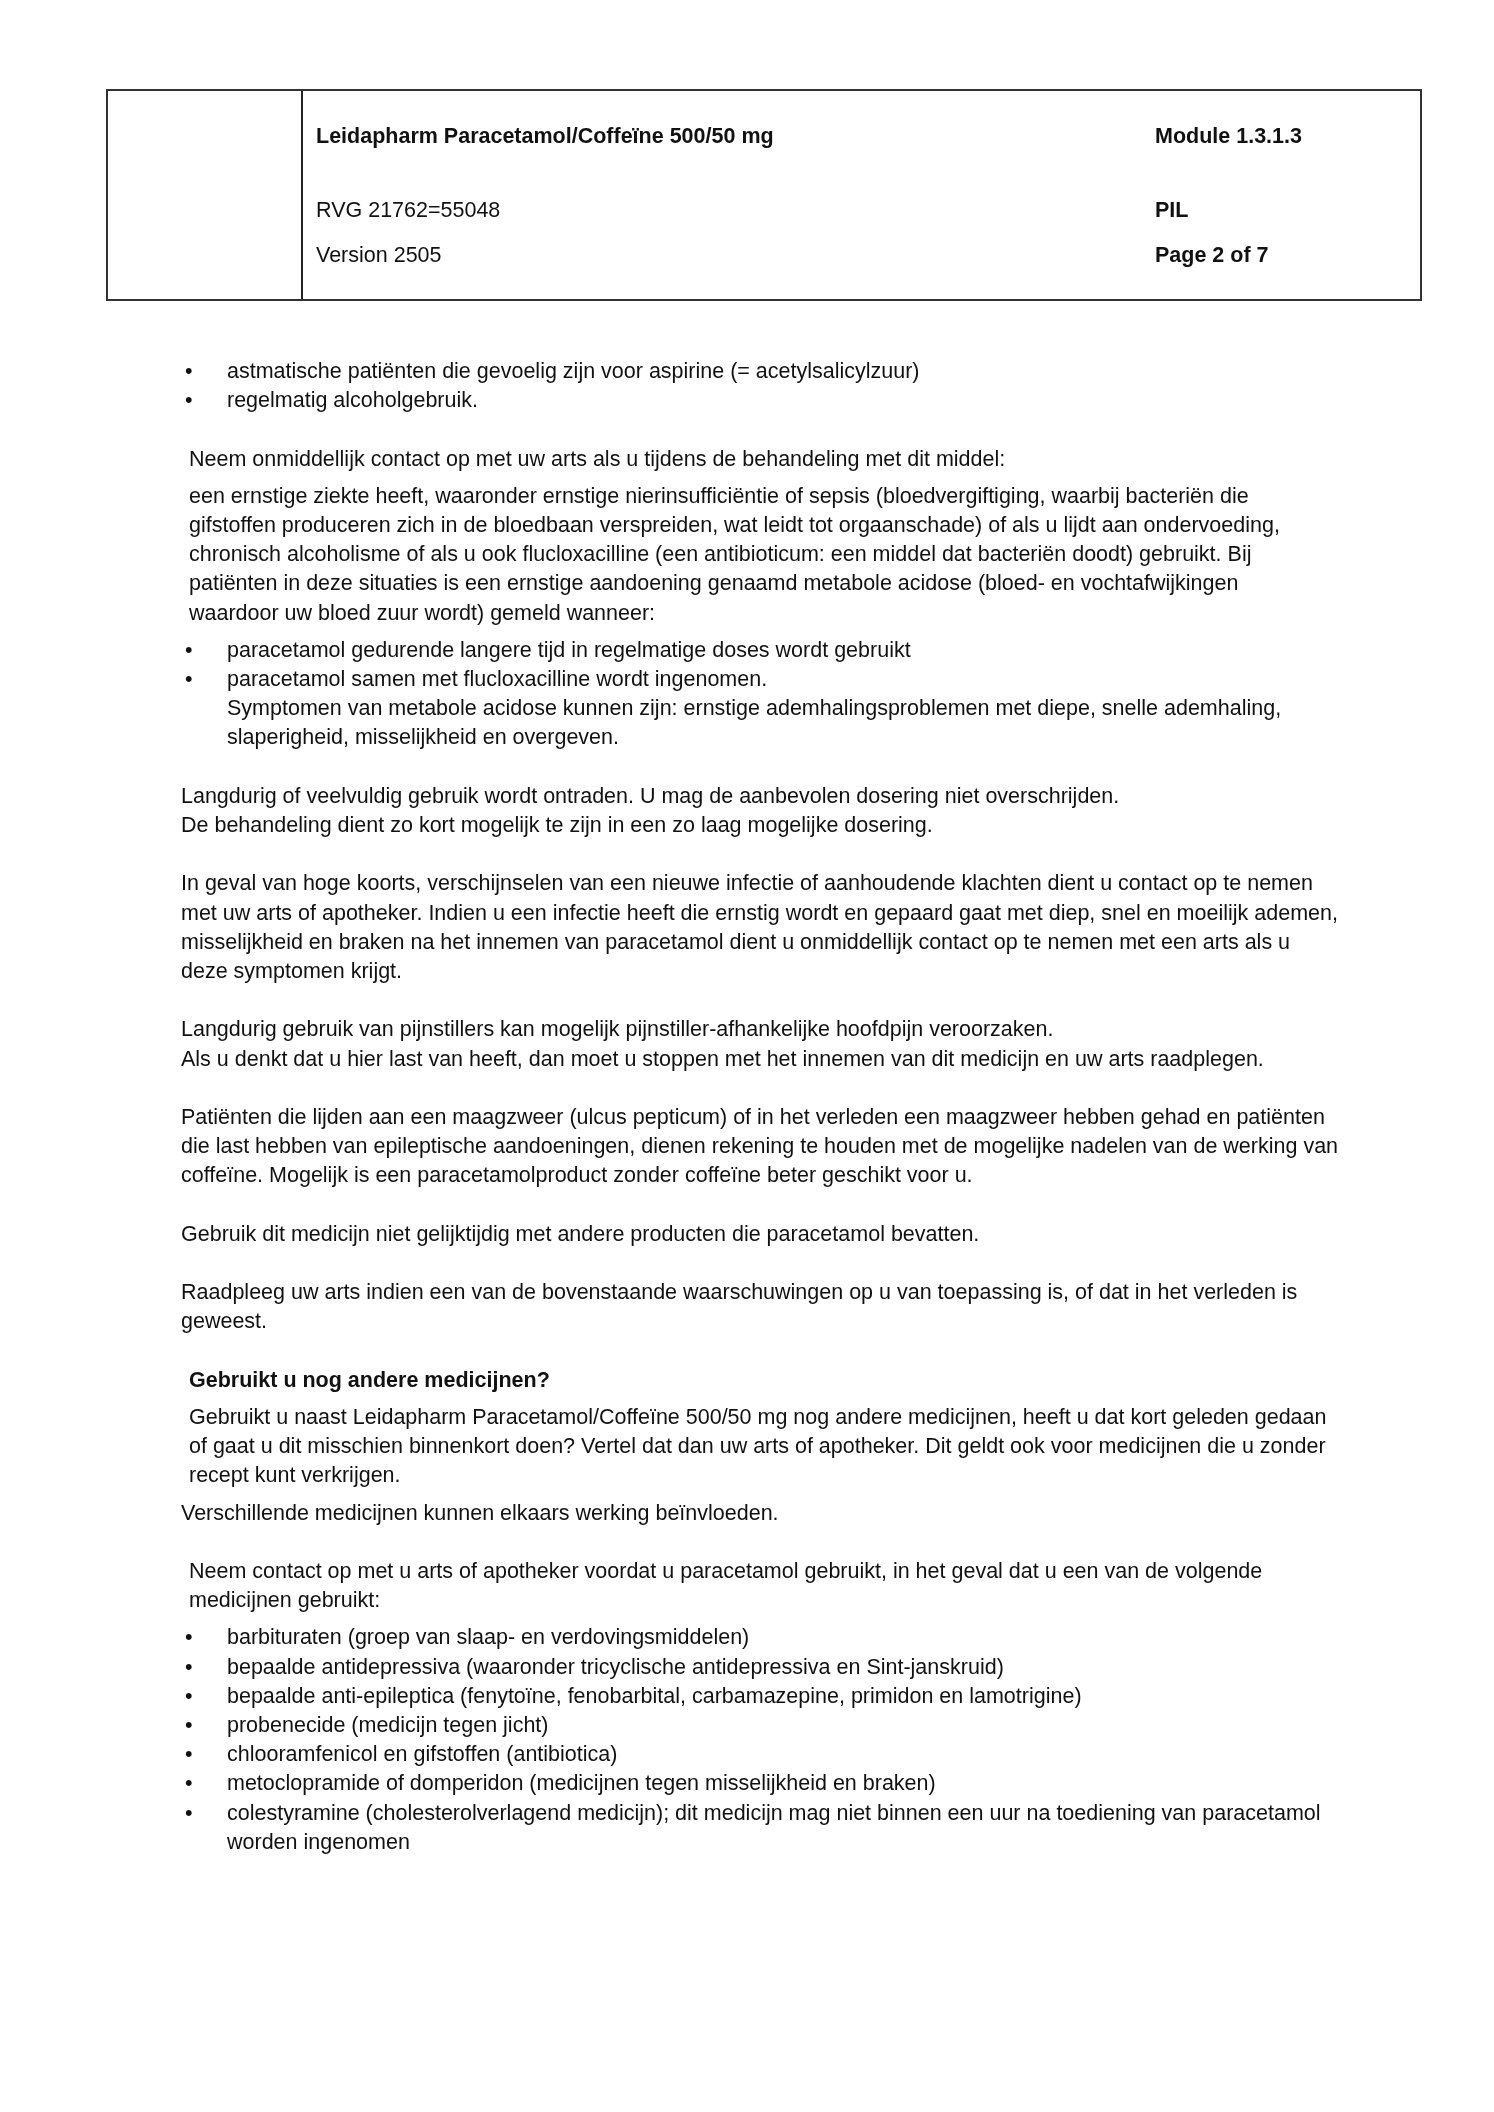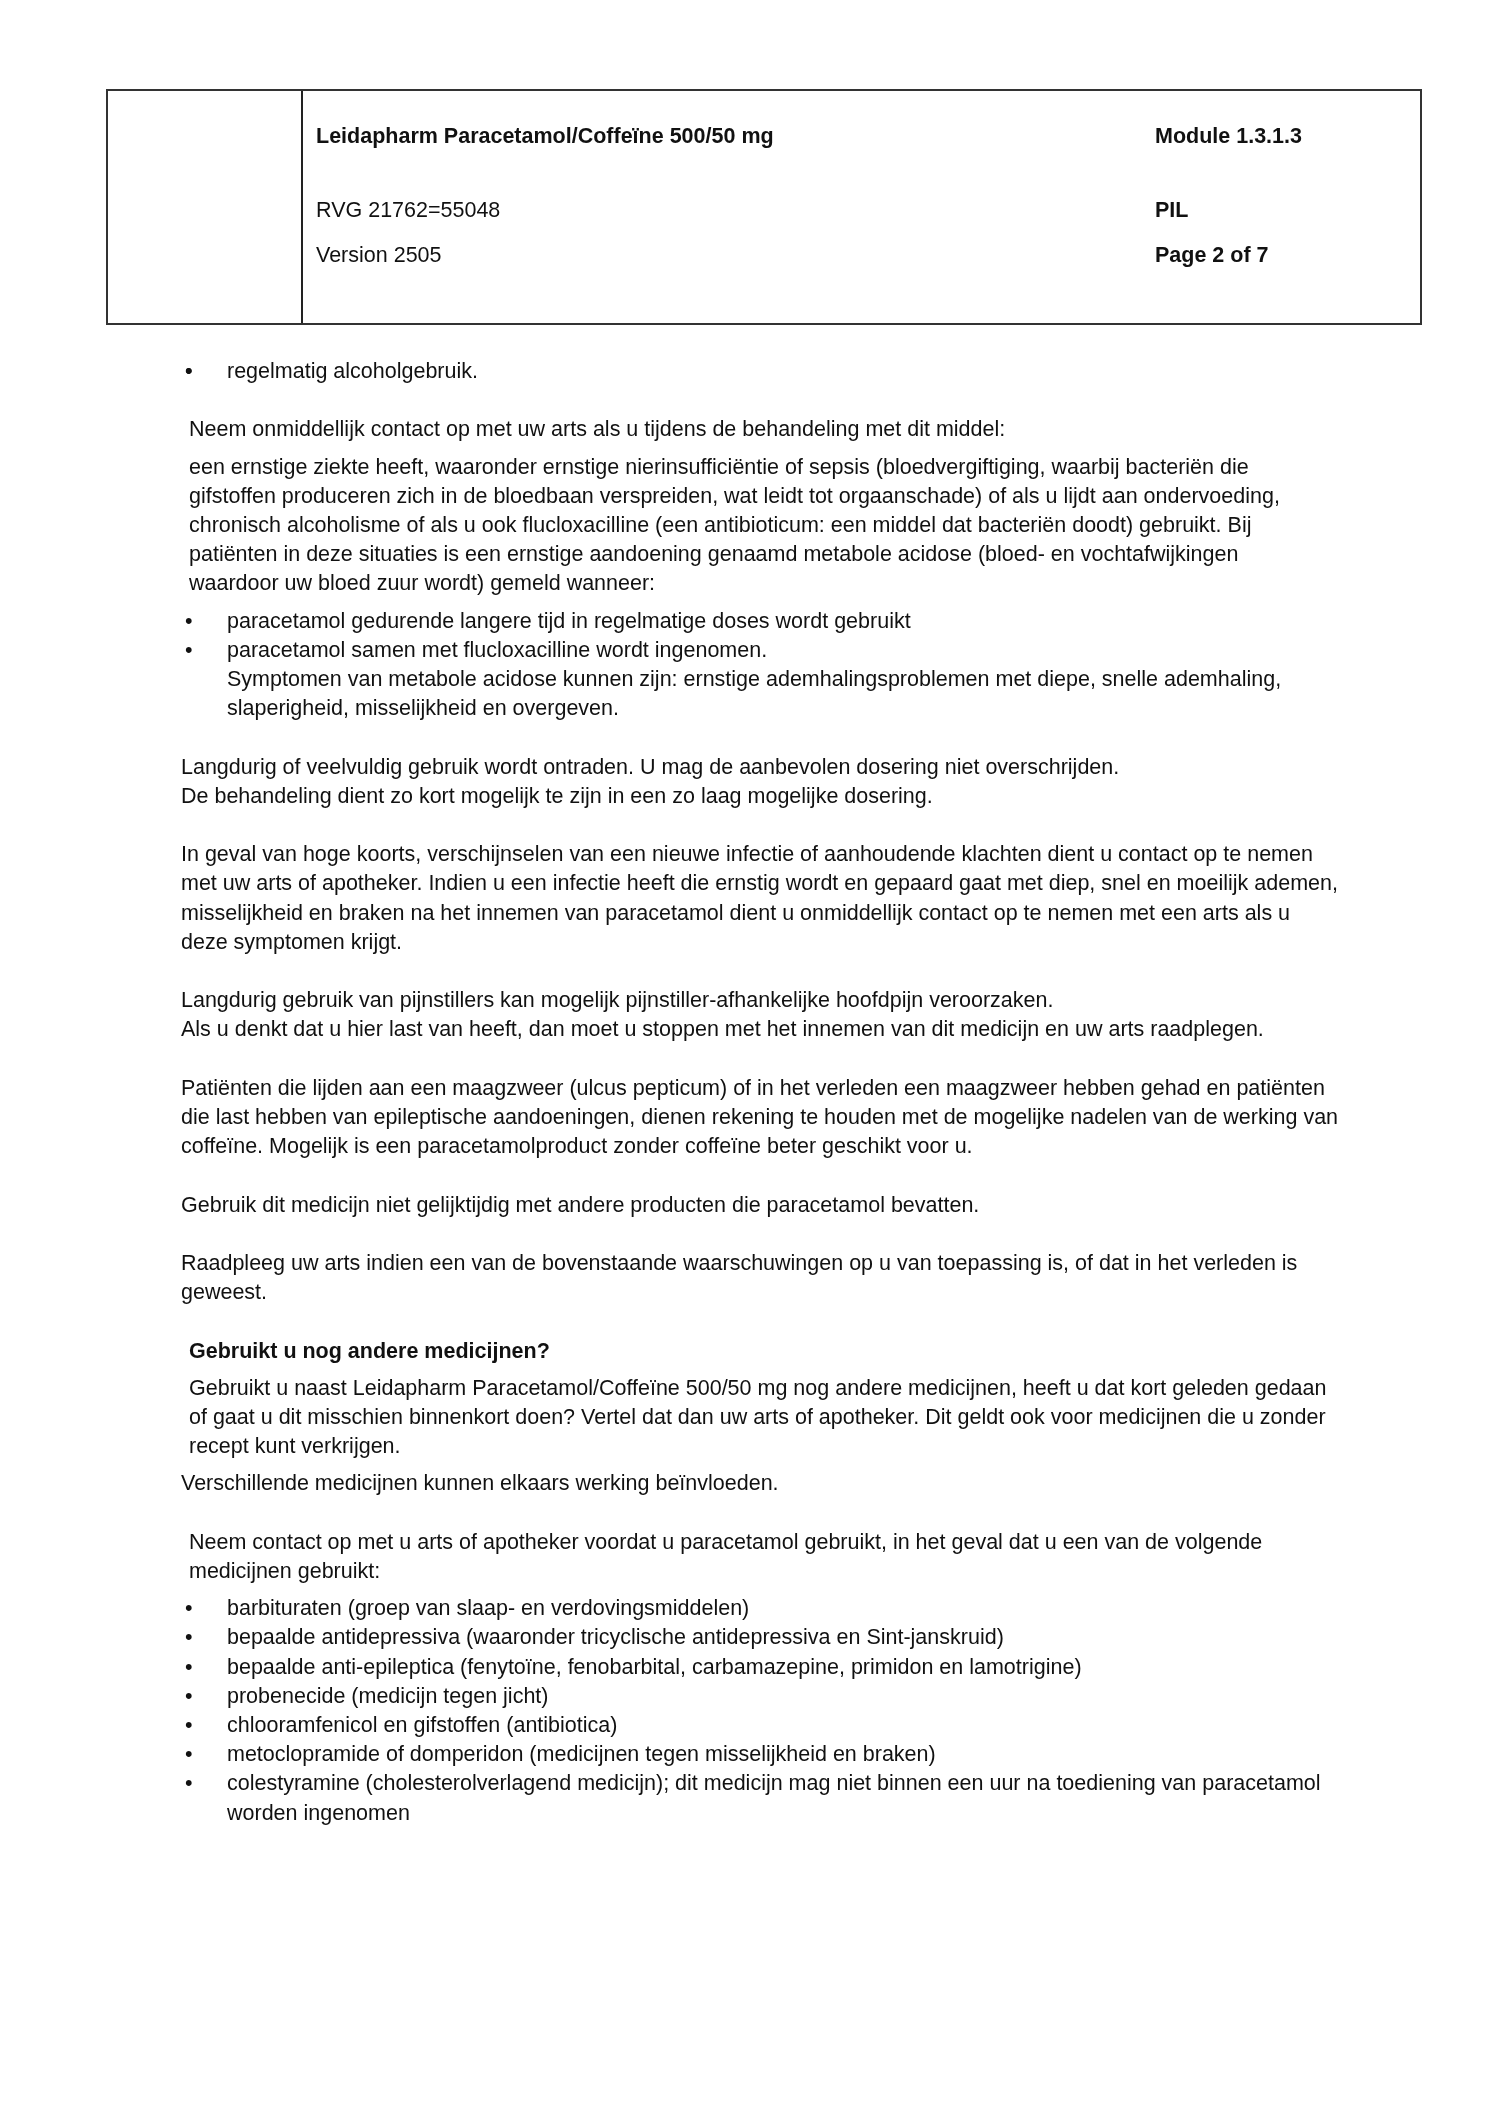--- a/index.html
+++ b/index.html
@@ -1,21 +1,21 @@
 <!DOCTYPE html>
 <html><head>
 <meta charset="utf-8">
 <style>
   html, body { margin: 0; padding: 0; background: #ffffff; }
   body {
     width: 1494px; height: 2112px; position: relative; overflow: hidden;
     font-family: "Liberation Sans", sans-serif; color: #111111;
   }
   .hdr {
-    position: absolute; left: 106px; top: 89px; width: 1316px; height: 236px;
+    position: absolute; left: 106px; top: 89px; width: 1316px; height: 212px;
     border: 2px solid #333333; box-sizing: border-box;
   }
   .hdr .logo-cell {
     position: absolute; left: 0; top: 0; width: 195px; height: 100%;
     border-right: 2px solid #222222; box-sizing: border-box;
   }
   .hdr .row { position: absolute; font-size: 21.5px; line-height: 24px; white-space: nowrap; }
   .hdr .lt { left: 208px; }
   .hdr .rt { left: 1047px; font-weight: bold; }
   .hdr .r1 { top: 33px; }
@@ -46,21 +46,21 @@
   <div class="row lt r2">RVG 21762=55048</div>
   <div class="row lt r3">Version 2505</div>
   <div class="row rt r1">Module  1.3.1.3</div>
   <div class="row rt r2">PIL</div>
   <div class="row rt r3">Page 2 of 7</div>
 </div>
 
 <div class="content">
 
   <ul class="gap">
-    <li><span class="bullet">•</span></li>
+    <li><span class="bullet">•</span><span>astmatische patiënten die gevoelig zijn voor aspirine (= acetylsalicylzuur)</span></li>
     <li><span class="bullet">•</span><span>regelmatig alcoholgebruik.</span></li>
   </ul>
 
   <p class="tight">Neem onmiddellijk contact op met uw arts als u tijdens de behandeling met dit middel:</p>
   <p class="tight">een ernstige ziekte heeft, waaronder ernstige nierinsufficiëntie of sepsis (bloedvergiftiging, waarbij bacteriën die gifstoffen produceren zich in de bloedbaan verspreiden, wat leidt tot orgaanschade) of als u lijdt aan ondervoeding, chronisch alcoholisme of als u ook flucloxacilline (een antibioticum: een middel dat bacteriën doodt) gebruikt. Bij patiënten in deze situaties is een ernstige aandoening genaamd metabole acidose (bloed- en vochtafwijkingen waardoor uw bloed zuur wordt) gemeld wanneer:</p>
 
   <ul class="gap">
     <li><span class="bullet">•</span><span>paracetamol gedurende langere tijd in regelmatige doses wordt gebruikt</span></li>
     <li>
         <span class="bullet">•</span>

